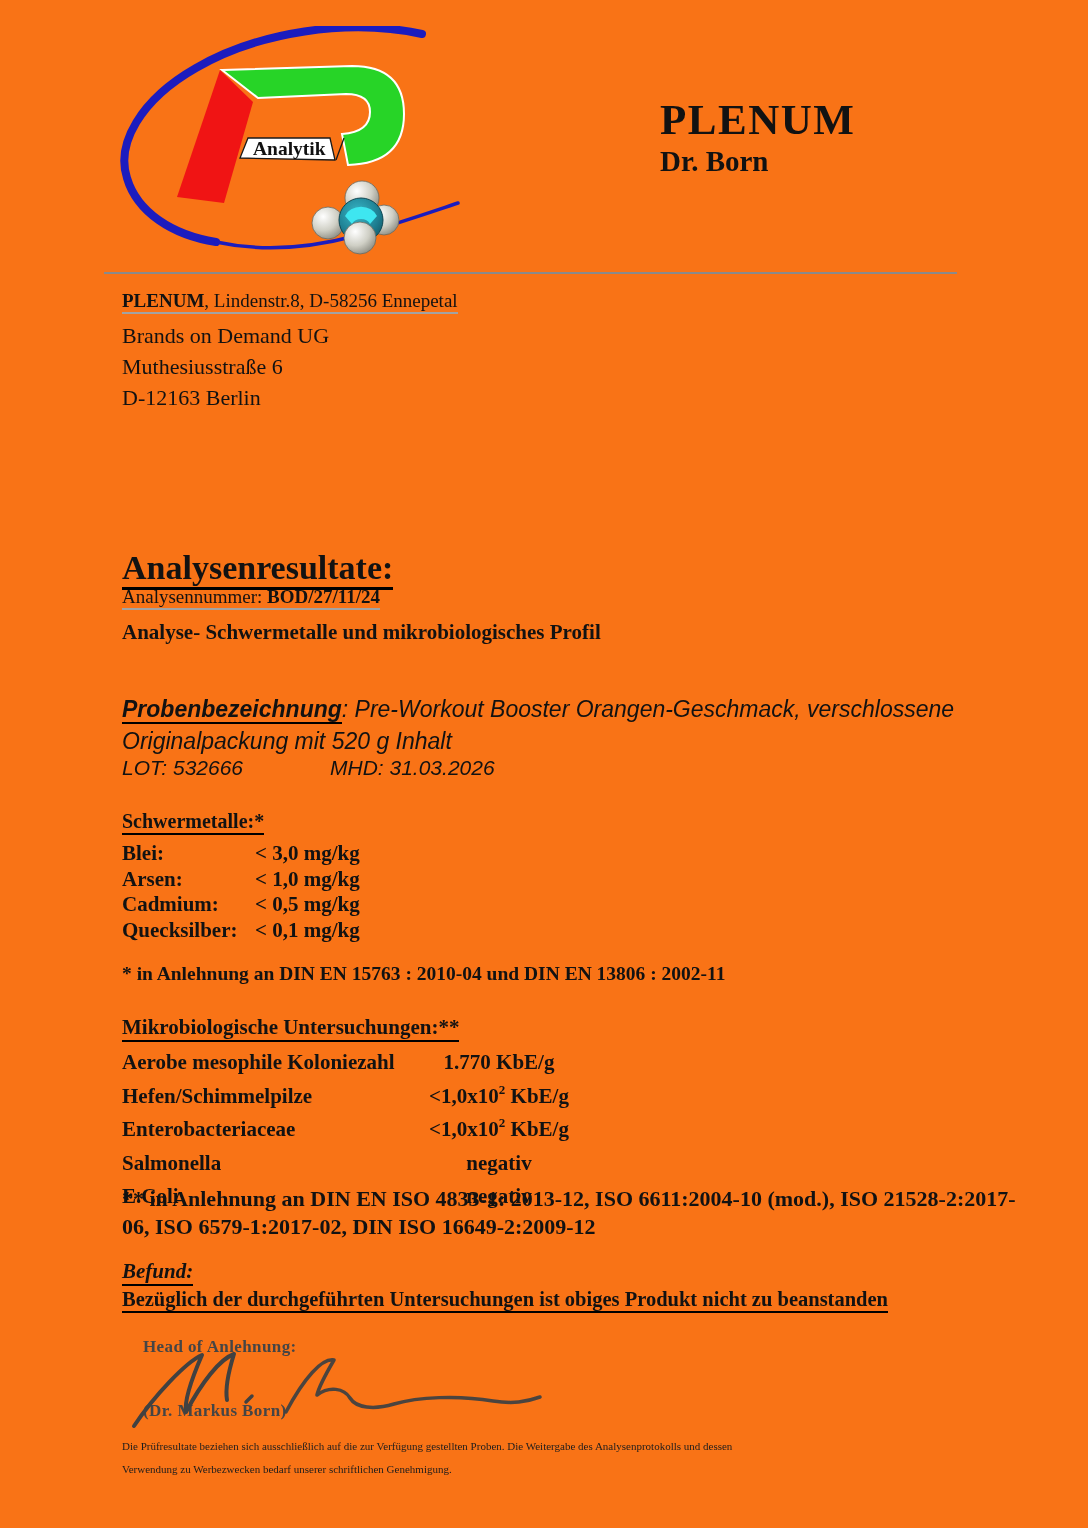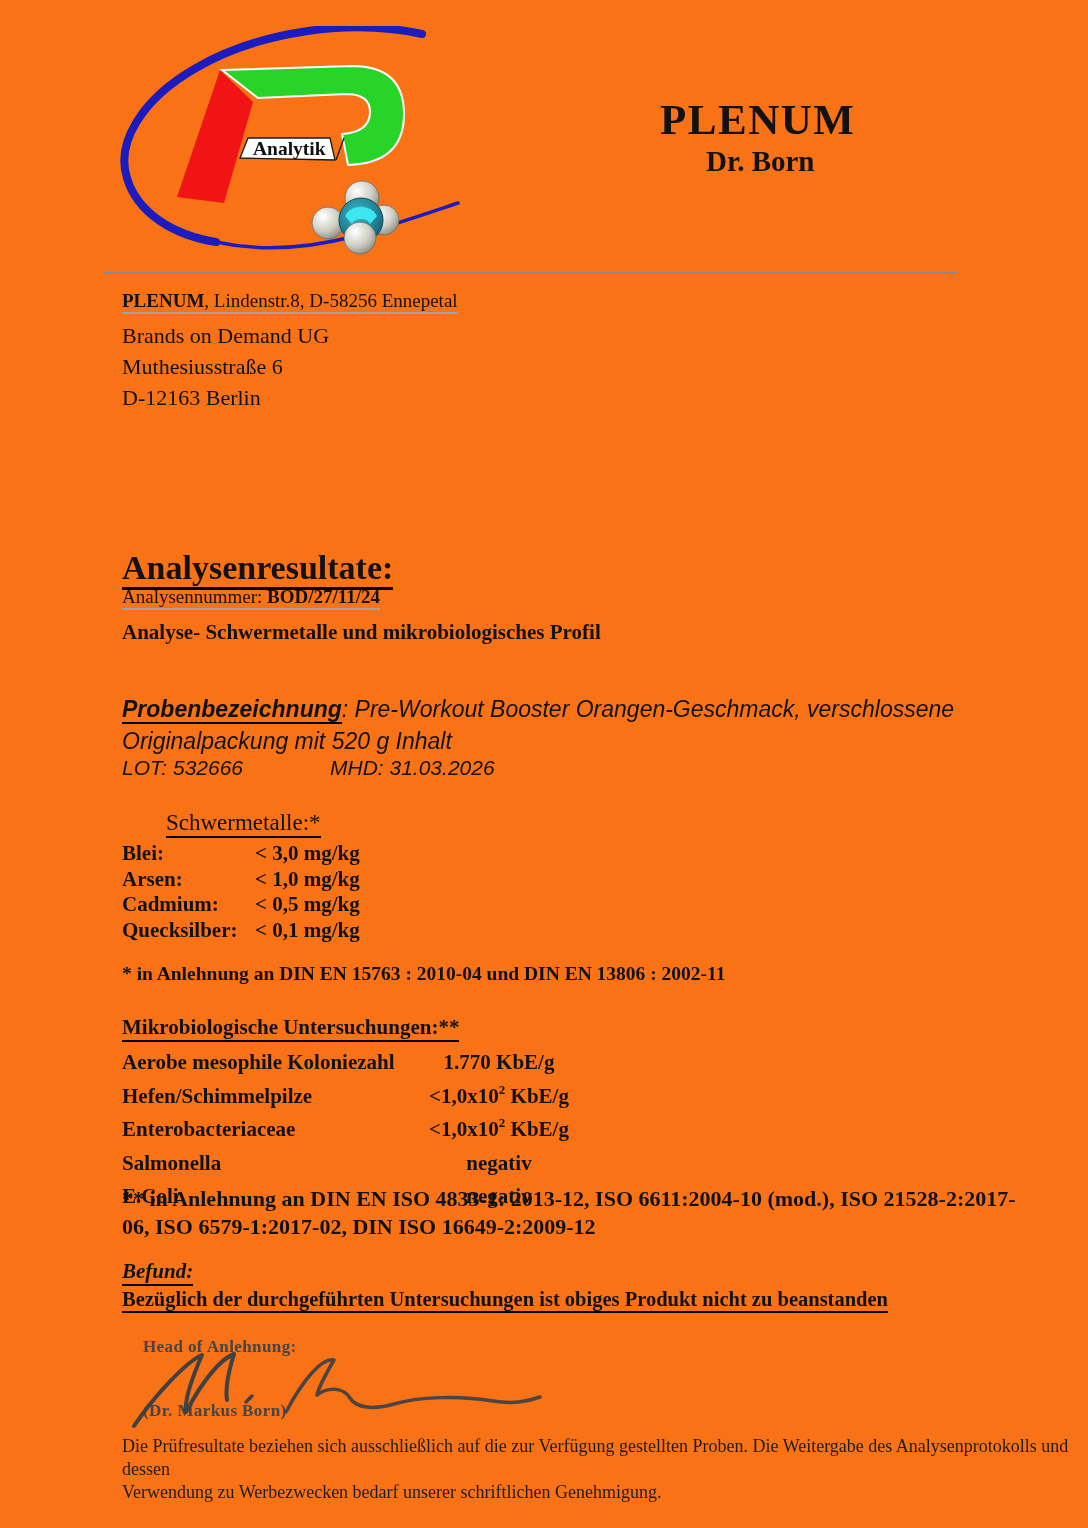--- a/index.html
+++ b/index.html
@@ -6,21 +6,21 @@
   .page {
     position:relative; width:1088px; height:1528px; background:#f97316;
     font-family:"Liberation Serif", serif; color:#121212; overflow:hidden;
   }
   .abs { position:absolute; }
 
   
   .logo-svg { position:absolute; left:112px; top:26px; width:412px; height:232px; }
   .title-block { position:absolute; left:660px; top:96px; }
   .company-name { font-size:43px; font-weight:bold; letter-spacing:1.5px; line-height:1.1; }
-  .company-person { font-size:29px; font-weight:bold; margin-top:2px;margin-left:46px; }
+  .company-person { font-size:29px; font-weight:bold; margin-top:2px; }
   .divider { position:absolute; left:104px; top:272px; width:853px; border-top:2px solid #8a8a8a; }
 
   .sender { left:122px; top:290px; font-size:19px; }
   .uw { border-bottom:2px solid #a3a3a3; padding-bottom:1px;margin-top:18px; }
   .recipient { left:122px; top:320px; font-size:22px; line-height:31px; }
   .contact { left:672px; top:383px; font-size:19px; line-height:23px; white-space:pre-wrap; }
   .contact .bold { font-weight:bold; }
 
   
   .res-title { left:122px; top:549px; font-size:34px; font-weight:bold; }
@@ -29,42 +29,42 @@
   .res-number { left:122px; top:586px; font-size:19px; }
   .analysis-title { left:122px; top:620px; font-size:21px; font-weight:bold; }
 
   .sample { left:122px; top:693px; font-size:23px; line-height:32px;
             font-family:"Liberation Sans", sans-serif; font-style:italic; }
   .sample-label { font-weight:bold; border-bottom:2px solid #000; }
   .lot-line { left:122px; top:756px; font-size:21px;
               font-family:"Liberation Sans", sans-serif; font-style:italic; }
   .lot-line .lot { display:inline-block; width:208px; }
 
-  .hm-title { left:122px; top:810px; font-size:23px; font-weight:normal;margin-left:44px; }
+  .hm-title { left:122px; top:810px; font-size:20px; font-weight:bold; }
   .hm-table { left:122px; top:841px; font-size:21px; font-weight:bold; line-height:25.5px; }
   .hm-label { display:inline-block; width:133px; }
 
   .hm-note { left:122px; top:963px; font-size:19.5px; font-weight:bold; }
 
   .mb-title { left:122px; top:1015px; font-size:21px; font-weight:bold; }
   .mb-table { left:122px; top:1043px; font-size:21px; font-weight:bold; line-height:27.5px; }
   .mb-label { display:inline-block; width:288px; }
   .mb-val { display:inline-block; width:178px; text-align:center; }
   .mb-val sup { font-size:13px; position:relative; top:-1px; }
 
   .mb-note { left:122px; top:1185px; font-size:22px; font-weight:bold; line-height:28px; }
 
   .bef-title { left:122px; top:1259px; font-size:21px; font-weight:bold; font-style:italic; }
   .bef-text { left:122px; top:1288px; font-size:20.5px; font-weight:bold; }
 
   .sig-role { left:143px; top:1337px; font-size:17px; font-weight:600; color:#454545; letter-spacing:0.4px; }
   .sig-svg { position:absolute; left:128px; top:1346px; width:430px; height:84px; }
   .sig-name { left:143px; top:1401px; font-size:17px; font-weight:600; color:#454545; letter-spacing:0.4px; }
 
-  .footer { left:122px; top:1435px; font-size:18px; line-height:23px; color:#1d1d1d; }
+  .footer { left:122px; top:1435px; font-size:11px; line-height:23px; color:#1d1d1d; }
 </style>
 </head>
 <body>
 
 <div class="page">
 
   <svg class="logo-svg" viewBox="0 0 412 232">
     <defs>
       <radialGradient id="gSphere" cx="0.35" cy="0.3" r="0.8">
         <stop offset="0" stop-color="#ffffff"></stop>

